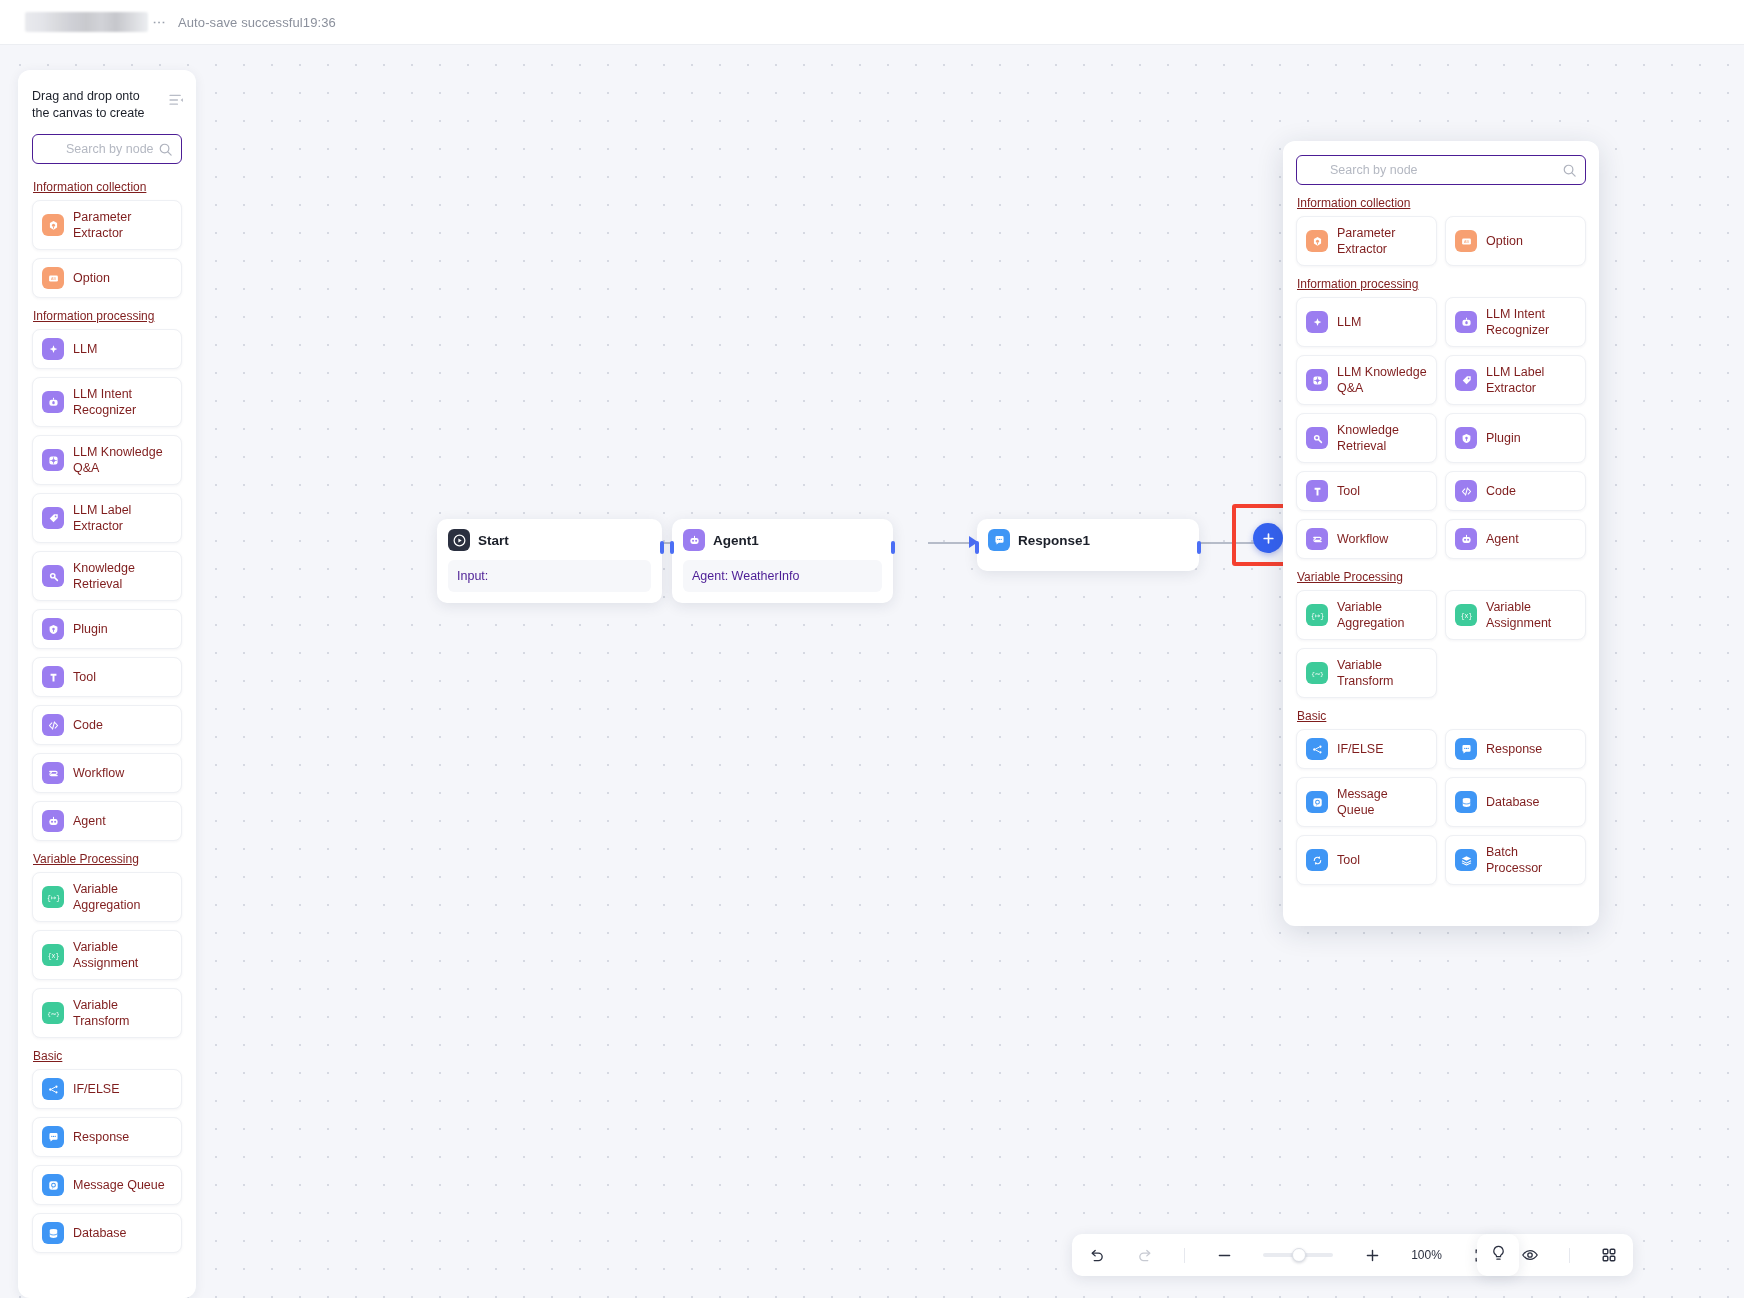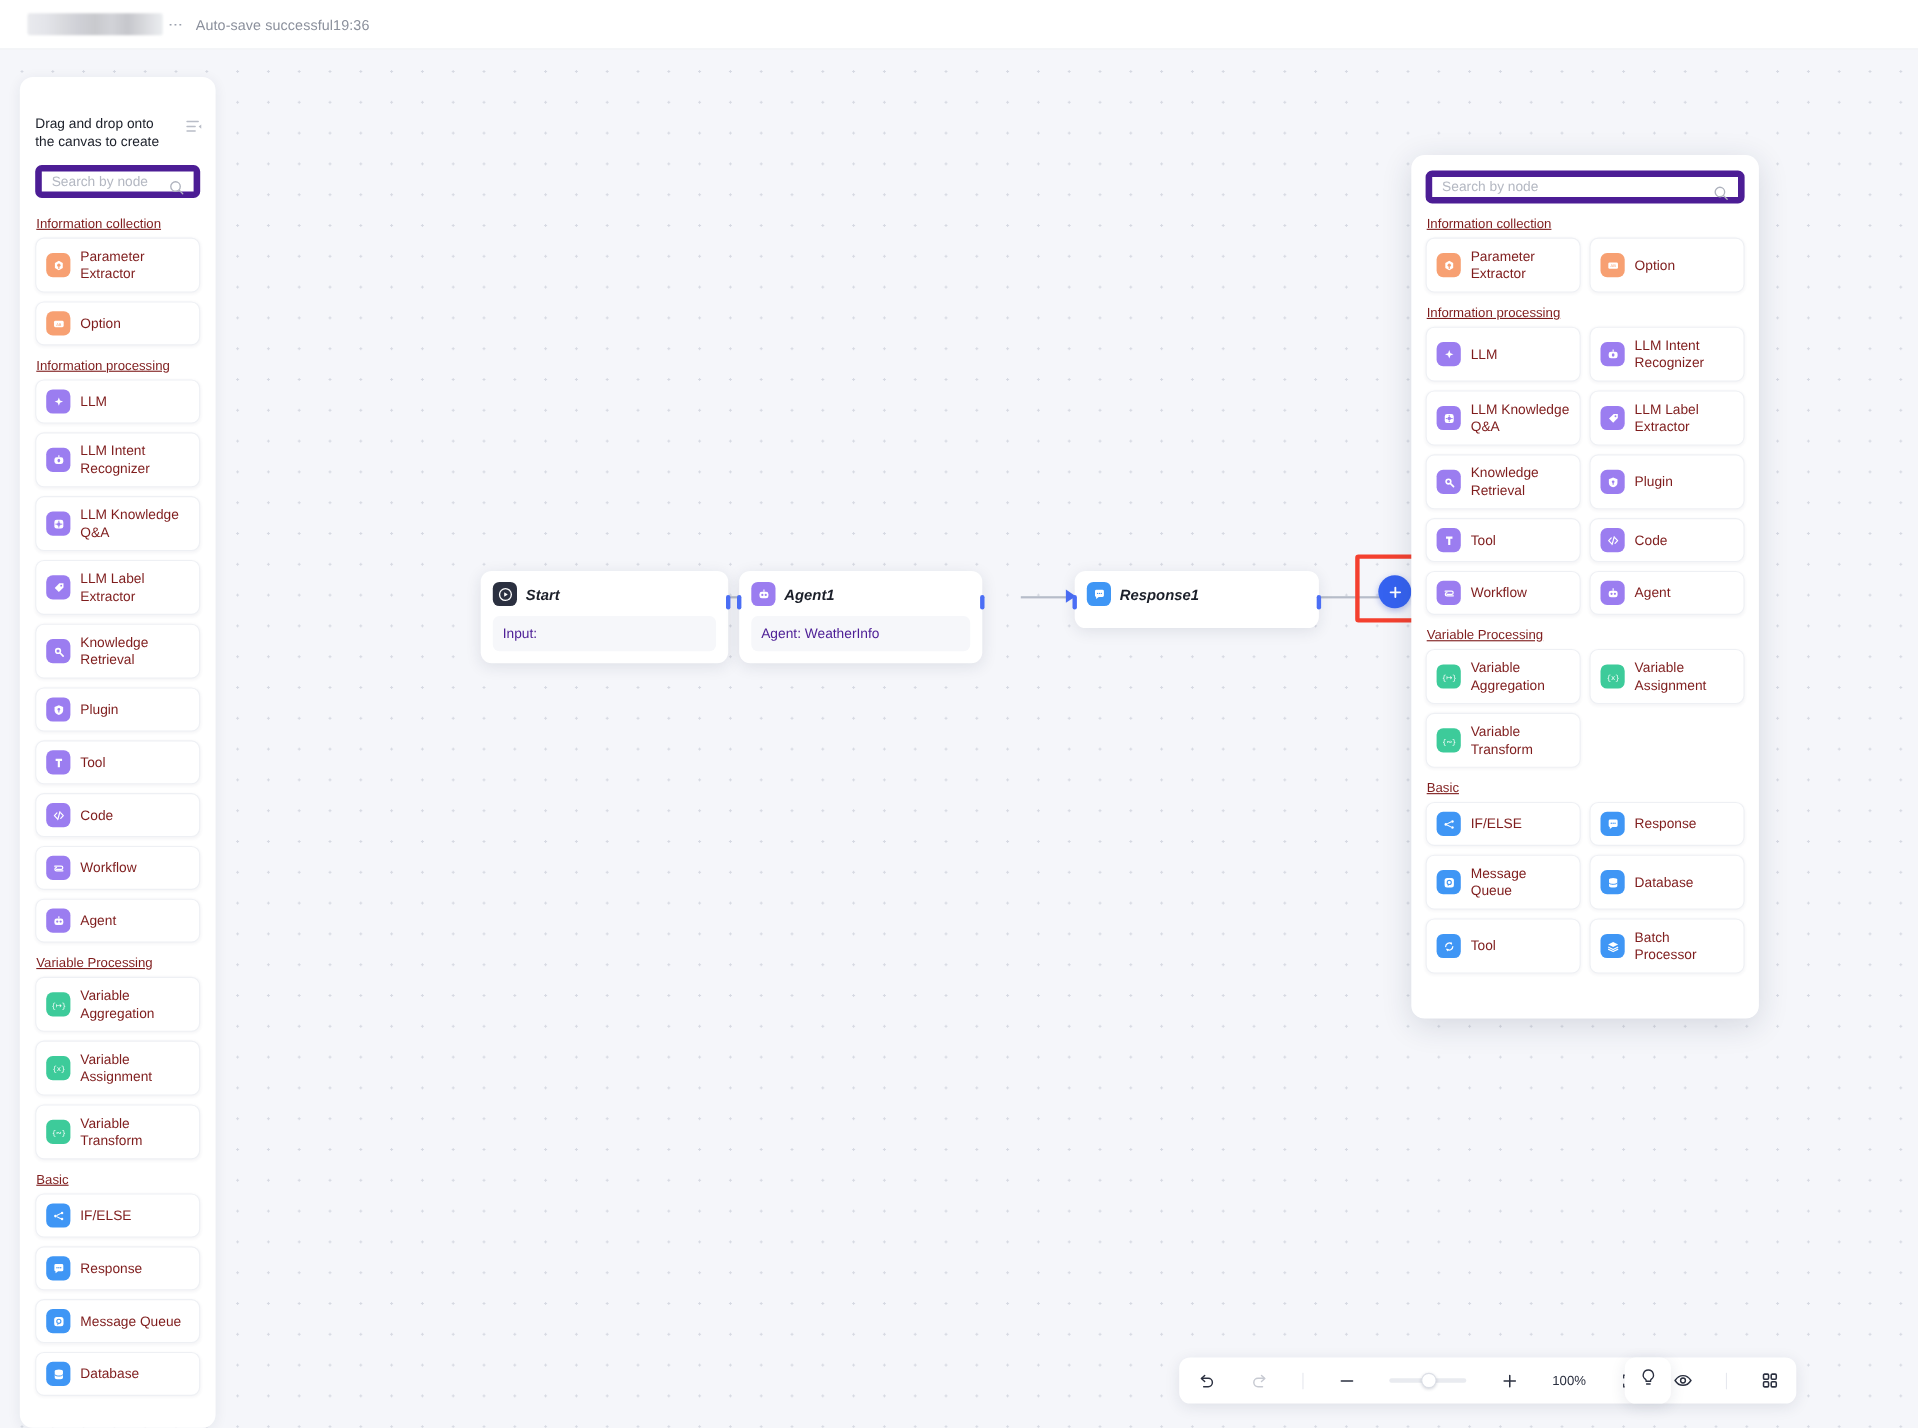--- a/index.html
+++ b/index.html
@@ -53,37 +53,36 @@
     width: 178px; height: 1228px;
     background: #ffffff;
     border-radius: 12px;
     box-shadow: 0 2px 12px rgba(30,40,70,.07);
     overflow: hidden;
     z-index: 40;
   }
   #node-panel-head {
     position: relative;
     padding: 18px 14px 0 14px;
-    margin-top: 16px;
   }
   #panel-hint {
     font-size: 12.5px; color: #1b1f29; line-height: 17px;
     width: 128px;
   }
   #panel-collapse-icon {
     position: absolute; right: 12px; top: 22px;
     width: 15px; height: 12px; cursor: pointer;
   }
   .panel-search {
     position: relative;
     margin: 12px 14px 0 14px;
     height: 30px;
-    border: 6px solid #4c1d95;
+    border: 1px solid #4c1d95;
     border-radius: 6px;
-    display: flex; align-items: center;
+    display: flex; align-items: center; padding-left: 24px;
   }
   .panel-search input {
     border: none; outline: none; background: transparent;
     font-family: "Liberation Sans", sans-serif;
     font-size: 12.5px; color: #2b3038;
     padding: 0 26px 0 9px;
     width: 100%; height: 100%;
   }
   .panel-search input::placeholder { color: #b4b8c2; }
   .search-glass {
@@ -139,21 +138,20 @@
     position: absolute;
     background: #ffffff;
     border-radius: 10px;
     box-shadow: 0 3px 14px rgba(30,40,70,.10);
     padding: 10px 11px 11px 11px;
     z-index: 20;
   }
   .fn-head {
     display: flex; align-items: center; gap: 8px;
     margin-bottom: 9px;
-    font-style: italic;
   }
   .fn-title { font-size: 13.5px; font-weight: bold; color: #1b1f29; }
   .fn-body {
     background: #f6f7fa;
     border-radius: 6px;
     padding: 7px 9px;
     font-size: 12.5px; color: #4c1d95; line-height: 18px;
   }
   #node-start { left: 437px; top: 519px; width: 225px; }
   #node-agent1 { left: 672px; top: 519px; width: 221px; }

